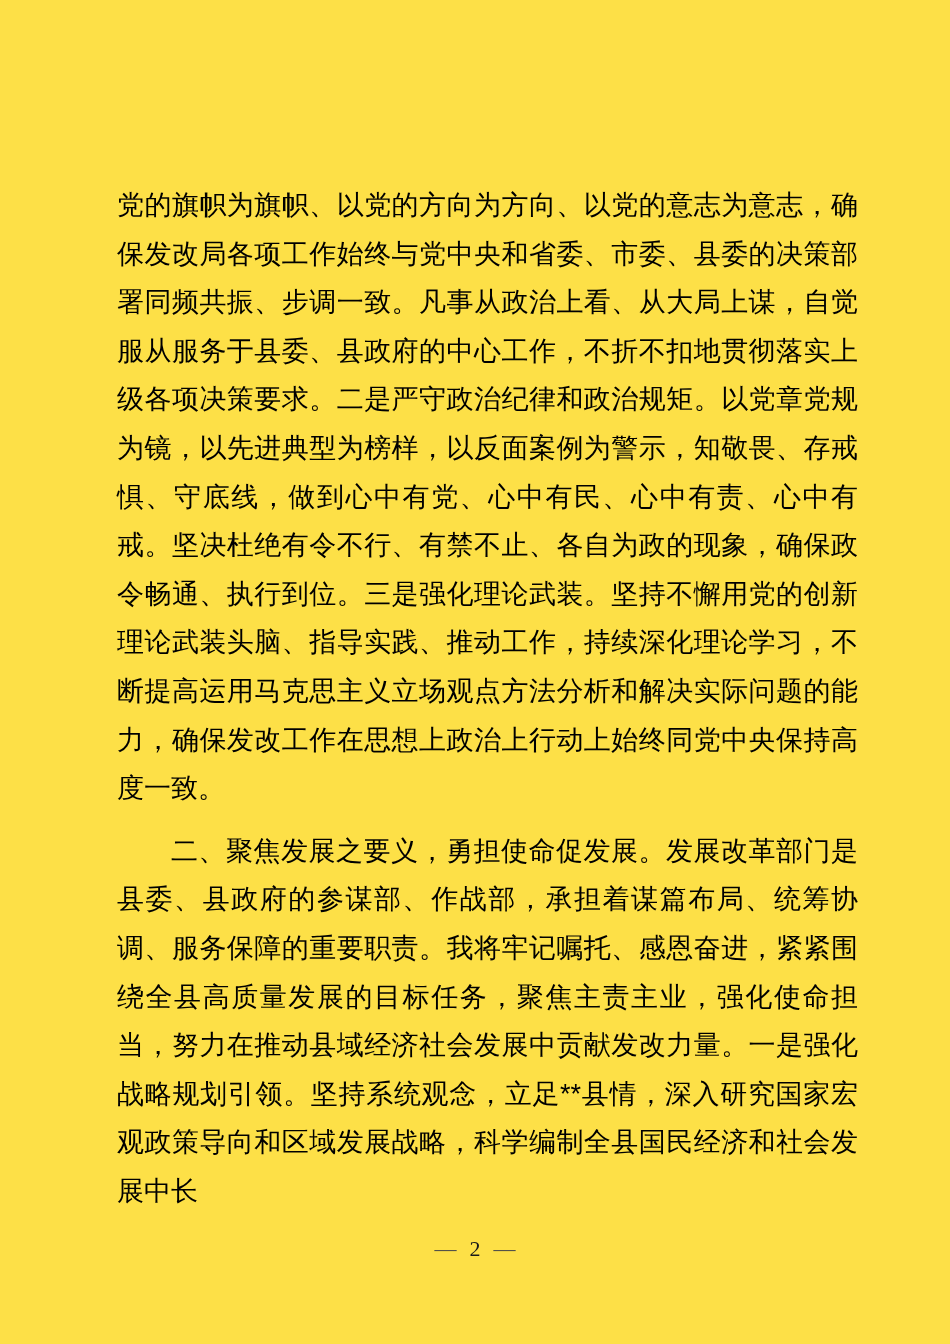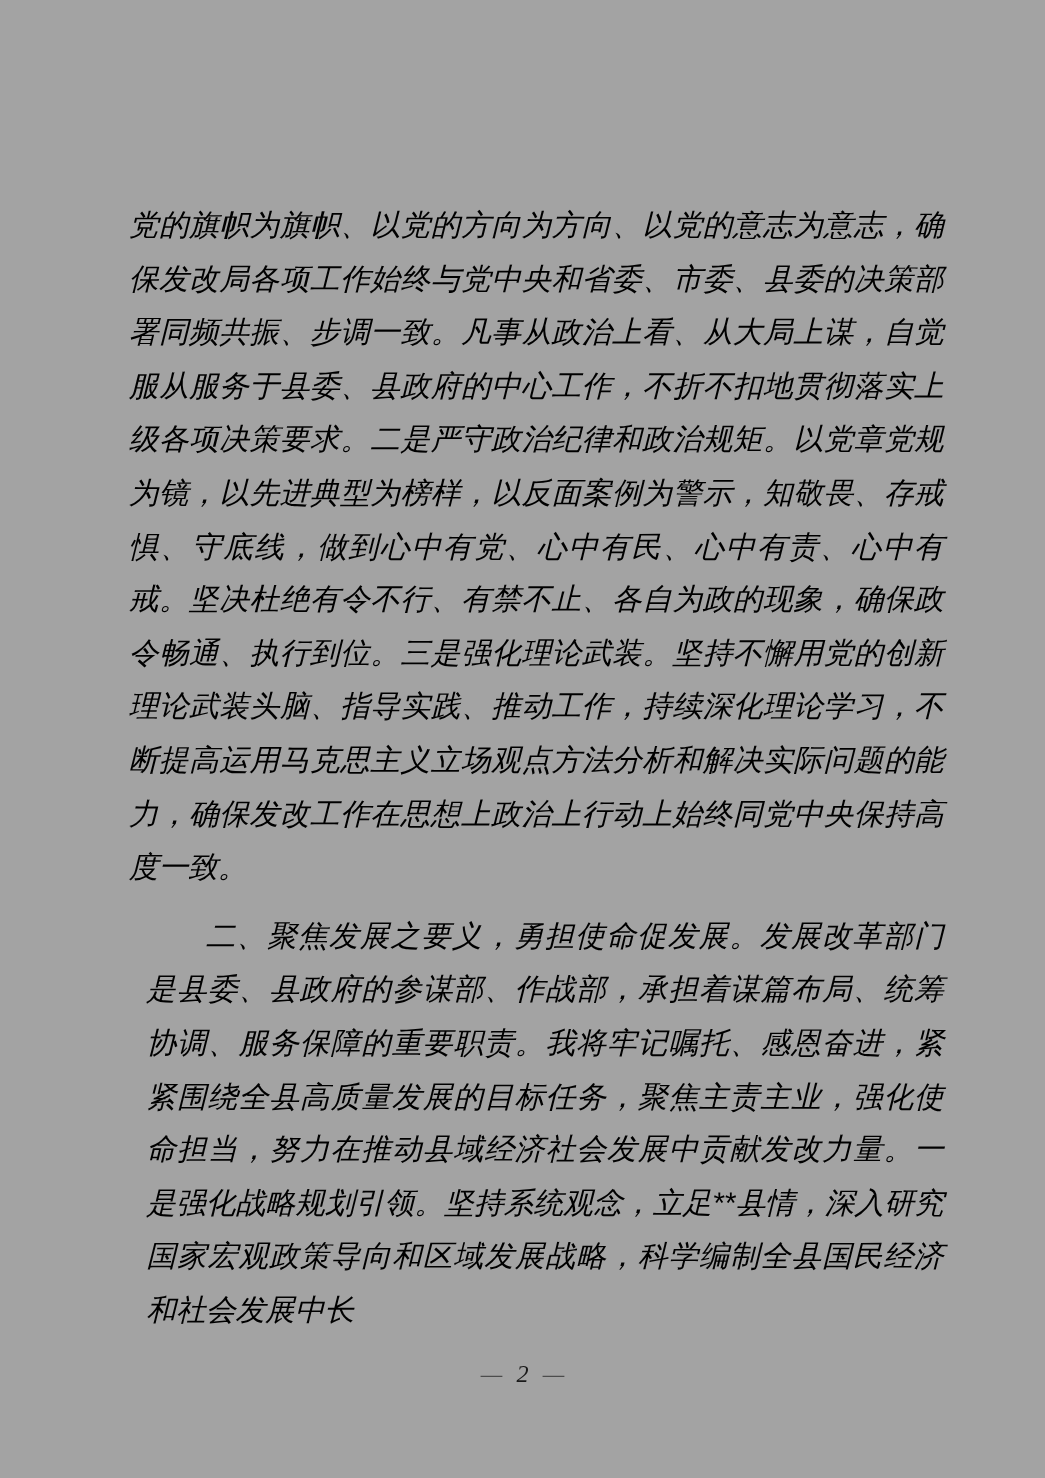--- a/index.html
+++ b/index.html
@@ -4,44 +4,42 @@
 <style>
   html, body {
     margin: 0;
     padding: 0;
     background: #ffffff;
   }
   .page {
     position: relative;
     width: 950px;
     height: 1344px;
-    background: #a3a3a3;
+    background: #fde047;
     overflow: hidden;
     font-family: "Liberation Sans", "DejaVu Sans", sans-serif;
-    font-style: italic;
   }
   .content {
     position: absolute;
     left: 117px;
     top: 181px;
     width: 741px;
     color: #000000;
     font-size: 27px;
     line-height: 48.6px;
     text-align: justify;
     text-justify: inter-character;
   }
   .para {
     margin: 0;
     padding: 0;
   }
   .para.indent {
     text-indent: 2em;
     margin-top: 14px;
-    margin-left: 16px;
   }
   .footer {
     position: absolute;
     top: 1236px;
     left: 0;
     width: 100%;
     text-align: center;
     font-family: "Liberation Serif", "DejaVu Serif", serif;
     font-size: 22px;
     color: #2b2b2b;

